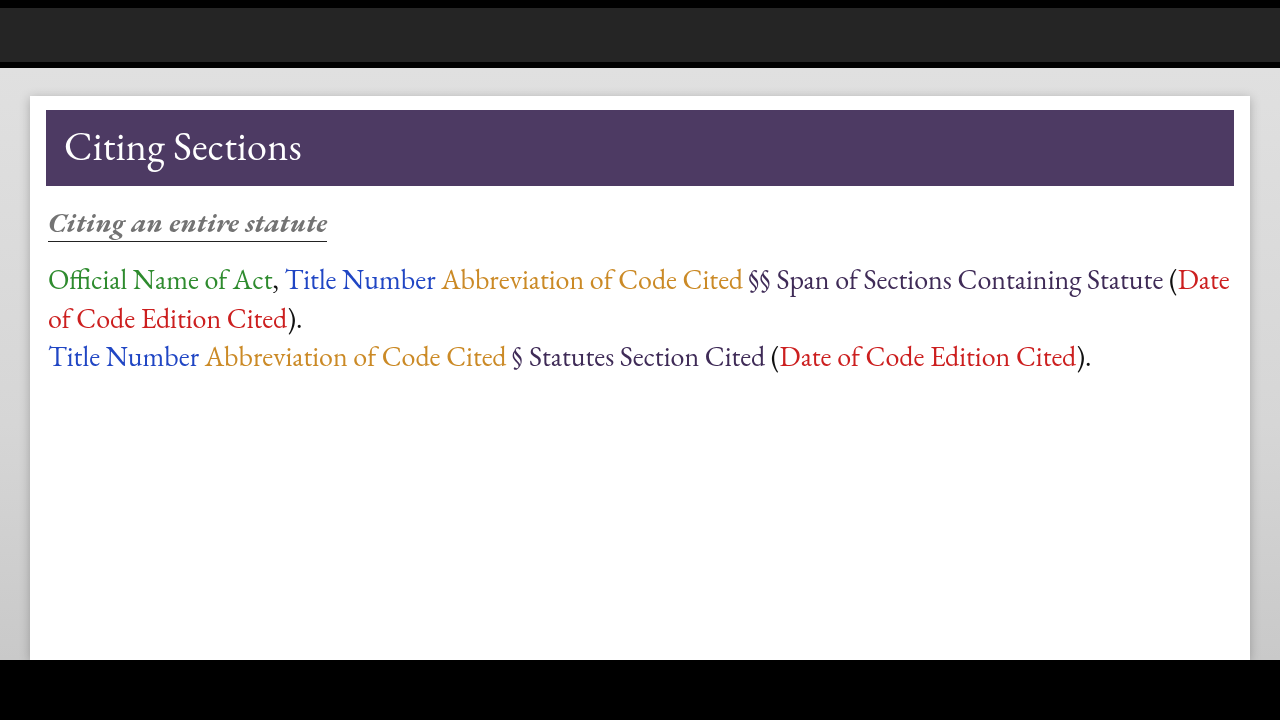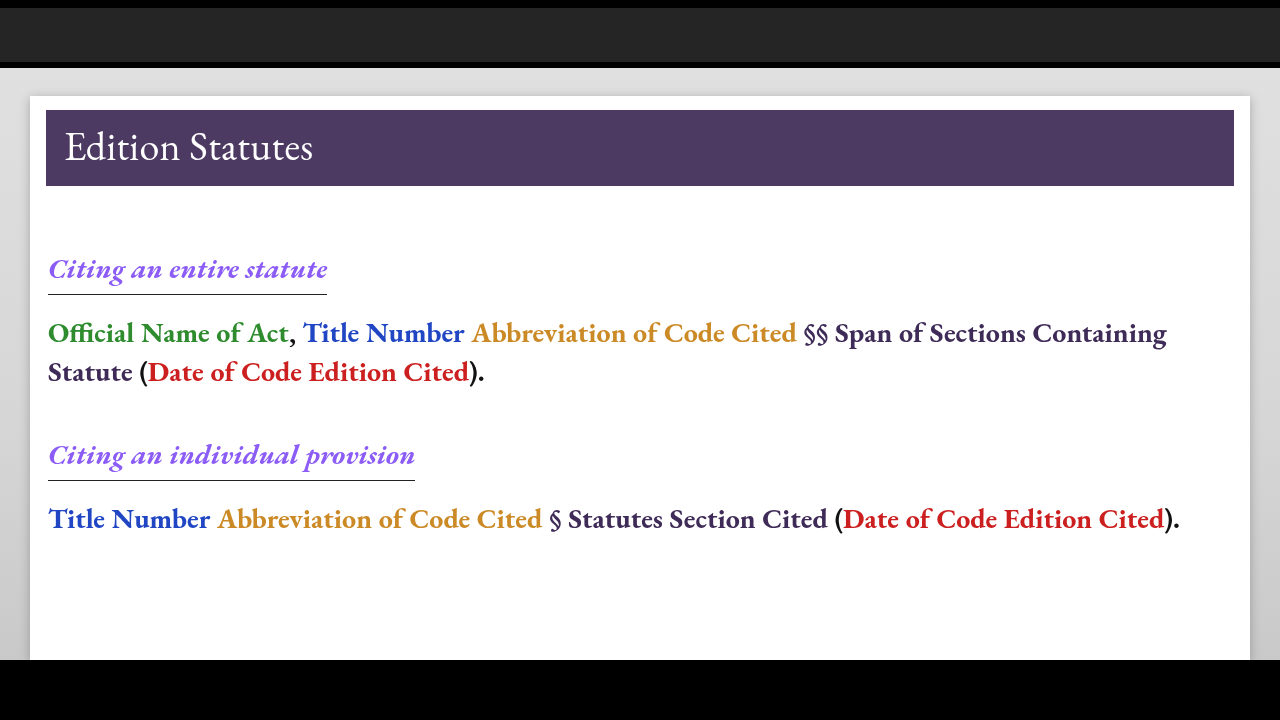--- a/index.html
+++ b/index.html
@@ -16,59 +16,58 @@
 
   .slide { background: #fff; width: 100%; height: 100%;
            box-shadow: 0 2px 10px rgba(0,0,0,0.25);
            padding: 14px 16px; }
 
   .title-banner { background: #4d3a63; color: #fff; padding: 10px 18px 14px 18px; }
   .title-banner .t { font-size: 40px; font-weight: 400; letter-spacing: 0.3px; }
 
   .content { padding: 18px 4px 0 2px; color: #222; }
 
-  .subhead { font-style: italic; font-weight: 700; font-size: 28px; color: #8b5cf6;
-             display: inline-block; border-bottom: 1.5px solid #222; padding-bottom: 8px;
-             margin-bottom: 18px; margin-top: 46px; }
+  .subhead { font-style: italic; font-weight: 700; font-size: 28px; color: #737373;
+             display: inline-block; border-bottom: 1.5px solid #222; padding-bottom: 1px;
+             margin-bottom: 18px; }
 
   .formula { font-size: 28px; line-height: 1.38; margin-bottom: 34px; }
-  .formula:last-child { margin-bottom: 0; font-weight: bold; }
+  .formula:last-child { margin-bottom: 0; }
 
   .c-green { color: #2e8b2e; }
   .c-blue { color: #2046c4; }
   .c-orange { color: #cb8a26; }
   .c-purple { color: #3f2b57; }
   .c-red { color: #cc1f1f; }
   .c-black { color: #111; }
 </style>
 </head>
 <body>
 
 <div class="letterbox-top">
   <div class="dark-bar"></div>
 </div>
 
 <div class="stage">
   <div class="slide">
 
     <div class="title-banner">
-      <div class="t">Edition Statutes</div>
+      <div class="t">Citing Sections</div>
     </div>
 
     <div class="content">
 
       <div>
         <span class="subhead">Citing an entire statute</span>
         <div class="formula">
           <span class="c-green">Official Name of Act</span><span class="c-black">, </span><span class="c-blue">Title Number</span><span> </span><span class="c-orange">Abbreviation of Code Cited</span><span> </span><span class="c-purple">§§ </span><span class="c-purple">Span of Sections Containing Statute</span><span> </span><span class="c-black">(</span><span class="c-red">Date of Code Edition Cited</span><span class="c-black">).</span>
         </div>
       </div>
 
       <div>
-        <span class="subhead">Citing an individual provision</span>
         <div class="formula">
           <span class="c-blue">Title Number</span><span> </span><span class="c-orange">Abbreviation of Code Cited</span><span> </span><span class="c-purple">§ </span><span class="c-purple">Statutes Section Cited</span><span> </span><span class="c-black">(</span><span class="c-red">Date of Code Edition Cited</span><span class="c-black">).</span>
         </div>
       </div>
 
     </div>
   </div>
 </div>
 
 <div class="letterbox-bottom"></div>

